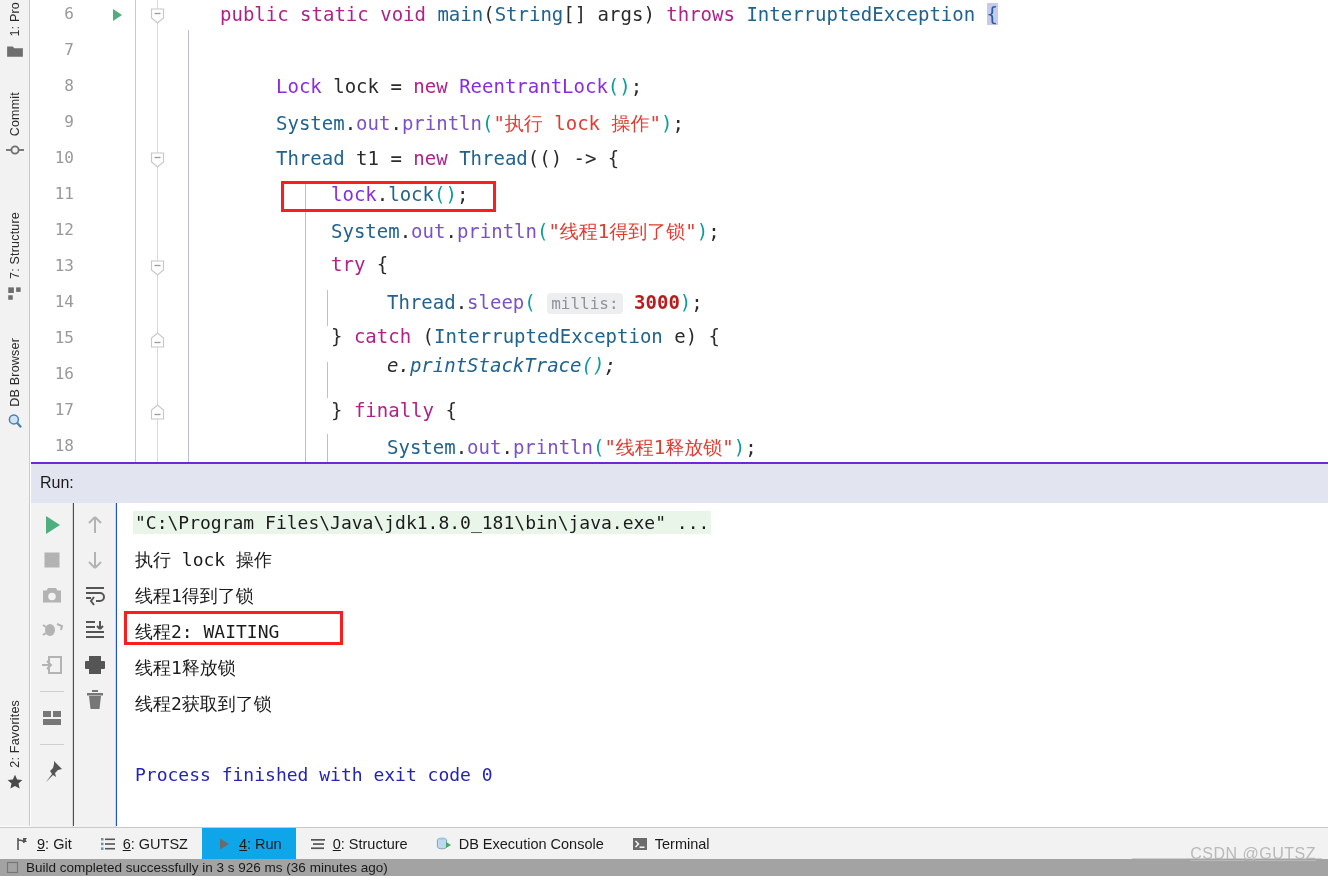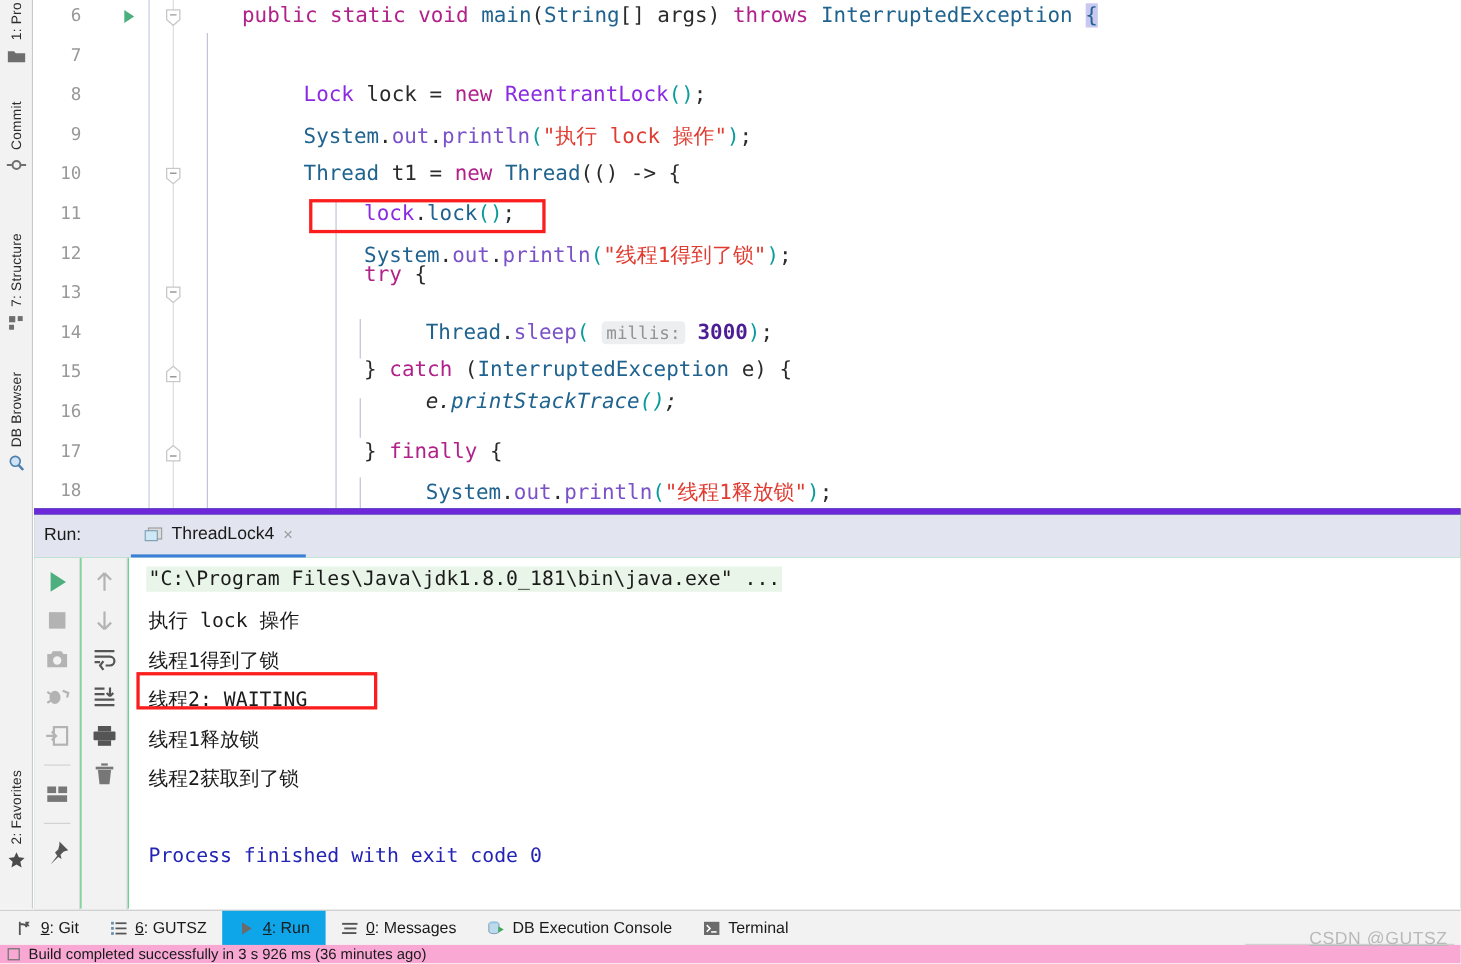--- a/index.html
+++ b/index.html
@@ -82,43 +82,43 @@
     letter-spacing: 0px;
   }
   .indent {
     position:absolute; width:1px; background:#b9bed4;
   }
   .kw   { color:#b02189; font-weight:normal; }
   .typ  { color:#20638f; }
   .fld  { color:#8a2be2; }
   .meth { color:#7a52c7; }
   .str  { color:#e03c31; }
-  .num  { color:#4c1d95; font-weight:bold; }
+  .num  { color:#b91c1c; font-weight:bold; }
   .plain{ color:#2b2b2b; }
   .brkt { color:#0a9b9b; }
   .brace-hl { background:#c8c8f0; }
   .hint {
     background:#eceef0; color:#909497;
     border-radius:4px; padding:1px 4px; font-size:16px;
   }
 
   
   .redbox {
     position:absolute;
     border:3px solid #fa1e1e;
     background:transparent;
     pointer-events:none;
   }
 
   
   .run-panel {
     position:absolute; left:31px; top:462px;
     width:1297px; height:364px;
-    background:#22c55e;
-    border-top:6px solid #6d28d9;
+    background:#1d4ed8;
+    border-top:2px solid #6d28d9;
   }
   .run-header {
     position:absolute; left:0; top:0; width:1297px; height:39px;
     background:#e2e5ef;
   }
   .run-label {
     position:absolute; left:9px; top:10px;
     font-size:16px; color:#1a1a1a;
   }
   .run-tab {
@@ -180,21 +180,21 @@
     white-space:nowrap;
   }
   .bbtab.active { background:#0ea5e9; }
   .bbtab .mn { text-decoration:underline; }
   .bb-ico { width:16px; height:16px; display:block; }
 
   
   .status-bar {
     position:absolute; left:0; top:859px;
     width:1328px; height:17px;
-    background:#f9a8d4;
+    background:#a3a3a3;
     display:flex; align-items:center;
     padding-left:6px; gap:7px;
     overflow:hidden;
   }
   .status-text { font-size:13.5px; color:#1a1a1a; white-space:nowrap; }
 
   .watermark {
     position:absolute; right:12px; top:845px;
     font-size:16px; color:#b9b9b9;
     letter-spacing:.5px;
@@ -311,48 +311,40 @@
       <div class="cl" style="top:75px; left:245px;"><span class="fld">Lock</span> <span class="plain">lock</span> <span class="plain">=</span> <span class="kw">new</span> <span class="fld">ReentrantLock</span><span class="brkt">()</span><span class="plain">;</span></div>
 
       <div class="cl" style="top:111px; left:245px;"><span class="typ">System</span><span class="plain">.</span><span class="meth">out</span><span class="plain">.</span><span class="meth">println</span><span class="brkt">(</span><span class="str">"执行 lock 操作"</span><span class="brkt">)</span><span class="plain">;</span></div>
 
       <div class="cl" style="top:147px; left:245px;"><span class="typ">Thread</span> <span class="plain">t1</span> <span class="plain">=</span> <span class="kw">new</span> <span class="typ">Thread</span><span class="plain">(() -&gt; {</span></div>
 
       <div class="cl" style="top:183px; left:300px;"><span class="fld">lock</span><span class="plain">.</span><span class="typ">lock</span><span class="brkt">()</span><span class="plain">;</span></div>
 
       <div class="cl" style="top:219px; left:300px;"><span class="typ">System</span><span class="plain">.</span><span class="meth">out</span><span class="plain">.</span><span class="meth">println</span><span class="brkt">(</span><span class="str">"线程1得到了锁"</span><span class="brkt">)</span><span class="plain">;</span></div>
 
-      <div class="cl" style="top:238px; left:300px;"><span class="kw">try</span> <span class="plain">{</span></div>
+      <div class="cl" style="top:253px; left:300px;"><span class="kw">try</span> <span class="plain">{</span></div>
 
       <div class="cl" style="top:291px; left:356px;"><span class="typ">Thread</span><span class="plain">.</span><span class="meth">sleep</span><span class="brkt">(</span> <span class="hint">millis:</span> <span class="num">3000</span><span class="brkt">)</span><span class="plain">;</span></div>
 
       <div class="cl" style="top:325px; left:300px;"><span class="plain">}</span> <span class="kw">catch</span> <span class="plain">(</span><span class="typ">InterruptedException</span> <span class="plain">e</span><span class="plain">) {</span></div>
 
       <div class="cl" style="top:354px; left:356px;font-style:italic;"><span class="plain">e</span><span class="plain">.</span><span class="typ">printStackTrace</span><span class="brkt">()</span><span class="plain">;</span></div>
 
       <div class="cl" style="top:399px; left:300px;"><span class="plain">}</span> <span class="kw">finally</span> <span class="plain">{</span></div>
 
       <div class="cl" style="top:435px; left:356px;"><span class="typ">System</span><span class="plain">.</span><span class="meth">out</span><span class="plain">.</span><span class="meth">println</span><span class="brkt">(</span><span class="str">"线程1释放锁"</span><span class="brkt">)</span><span class="plain">;</span></div>
     </div>
   </div>
 
   <div class="redbox" style="left:281px; top:181px; width:215px; height:31px;"></div>
 
   <div class="run-panel">
 
     <div class="run-header">
       <span class="run-label">Run:</span>
-      <div class="run-tab">
-        <svg width="17" height="15" viewBox="0 0 17 15">
-          <rect x="4" y="1" width="12" height="10" fill="#dcdcdc" stroke="#9a9a9a" stroke-width="1"></rect>
-          <rect x="1" y="3.5" width="11" height="9" fill="#cfe8f5" stroke="#7a9aae" stroke-width="1"></rect>
-        </svg>
-        <span class="run-tab-title">ThreadLock4</span>
-        <span class="tab-close">×</span>
-      </div>
     </div>
 
     <div class="run-toolbar-a">
       <svg class="tb-ico" viewBox="0 0 24 24">
           <path d="M6 3l14 9-14 9z" fill="#4caf7d"></path>
         </svg>
       <svg class="tb-ico" viewBox="0 0 24 24">
           <rect x="4.5" y="4.5" width="15" height="15" fill="#b3b3b3"></rect>
         </svg>
       <svg class="tb-ico" viewBox="0 0 24 24">
@@ -447,21 +439,21 @@
       </svg>
       <span><span class="mn">4</span><span>: Run</span></span>
     </div>
 
     <div class="bbtab">
       <svg class="bb-ico" viewBox="0 0 16 16">
         <rect x="1" y="3" width="14" height="1.7" fill="#555"></rect>
         <rect x="3" y="7.2" width="11" height="1.7" fill="#555"></rect>
         <rect x="1" y="11.4" width="13" height="1.7" fill="#555"></rect>
       </svg>
-      <span><span class="mn">0</span><span>: Messages</span></span>
+      <span><span class="mn">0</span><span>: Structure</span></span>
     </div>
 
     <div class="bbtab">
       <svg class="bb-ico" viewBox="0 0 16 16">
         <ellipse cx="6" cy="3.6" rx="4.6" ry="2" fill="#9cc3de"></ellipse>
         <path d="M1.4 3.6v7.2c0 1.1 2 2 4.6 2s4.6-.9 4.6-2V3.6" fill="#bcd9ed" stroke="#6e94ae" stroke-width=".8"></path>
         <path d="M10 6l5 3-5 3z" fill="#41a85f"></path>
       </svg>
       <span>DB Execution Console</span>
     </div>

